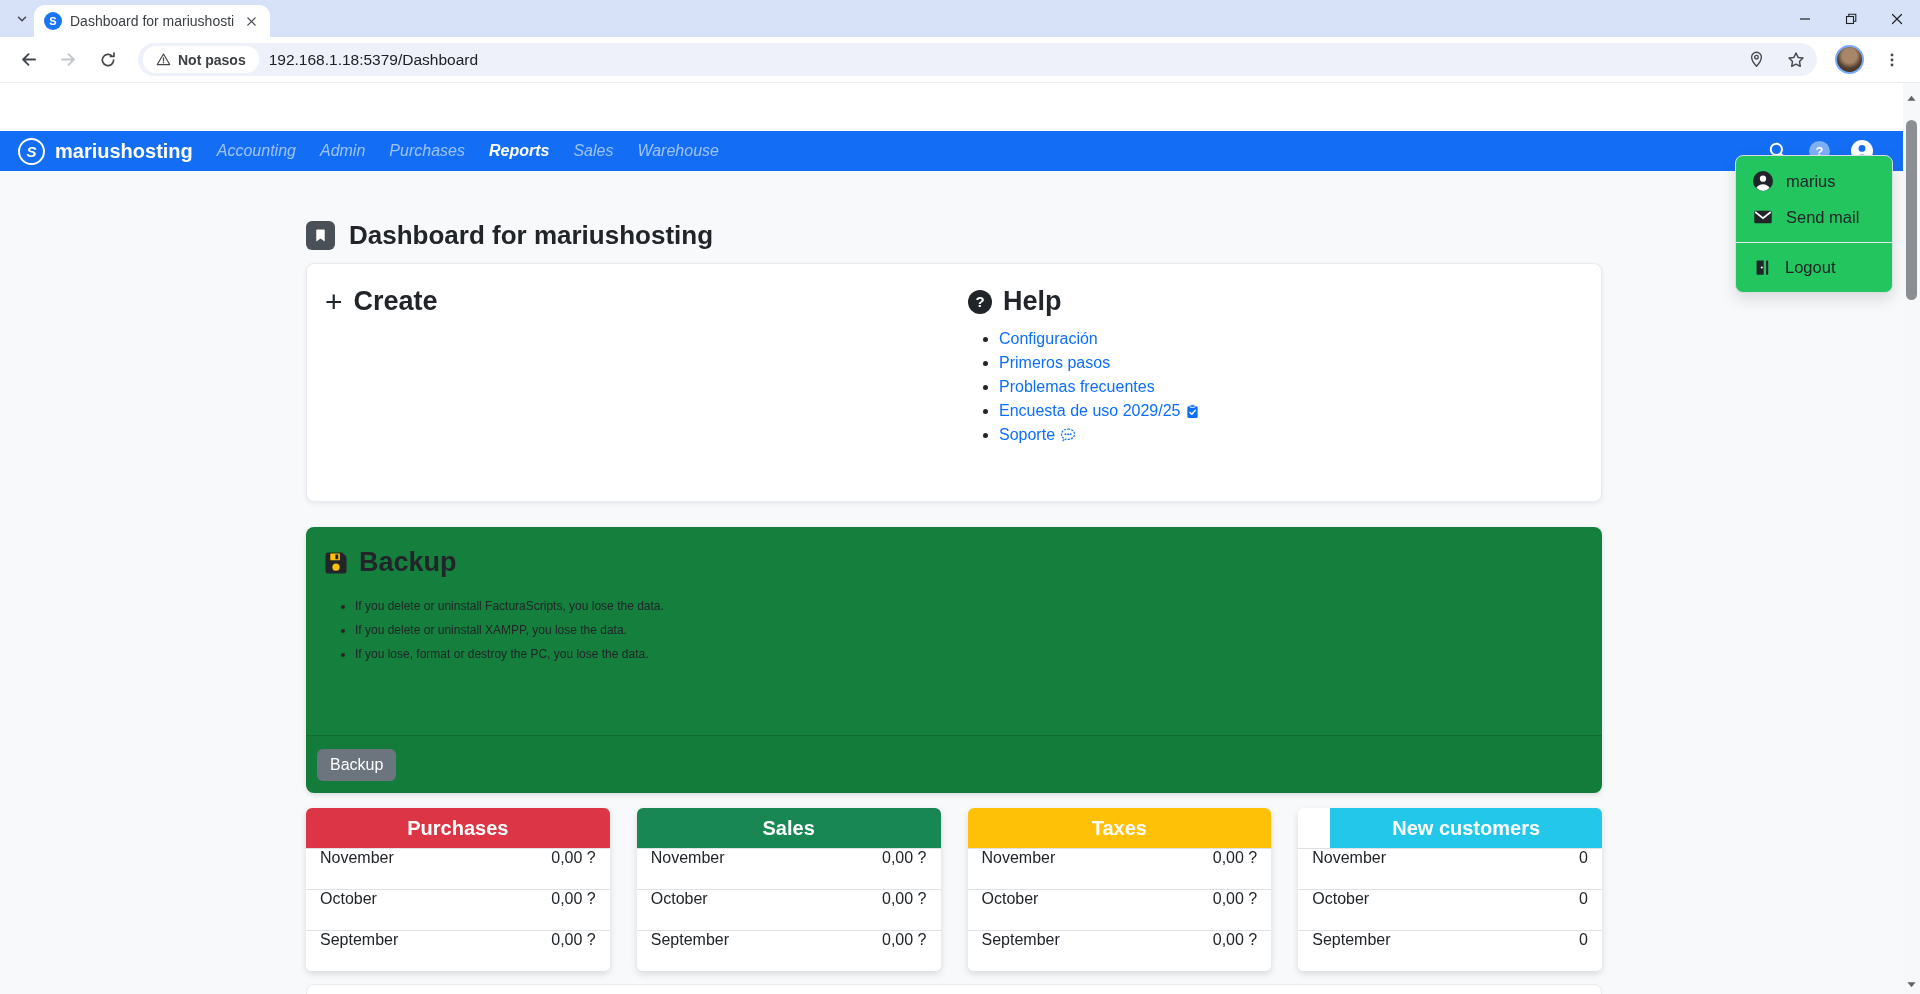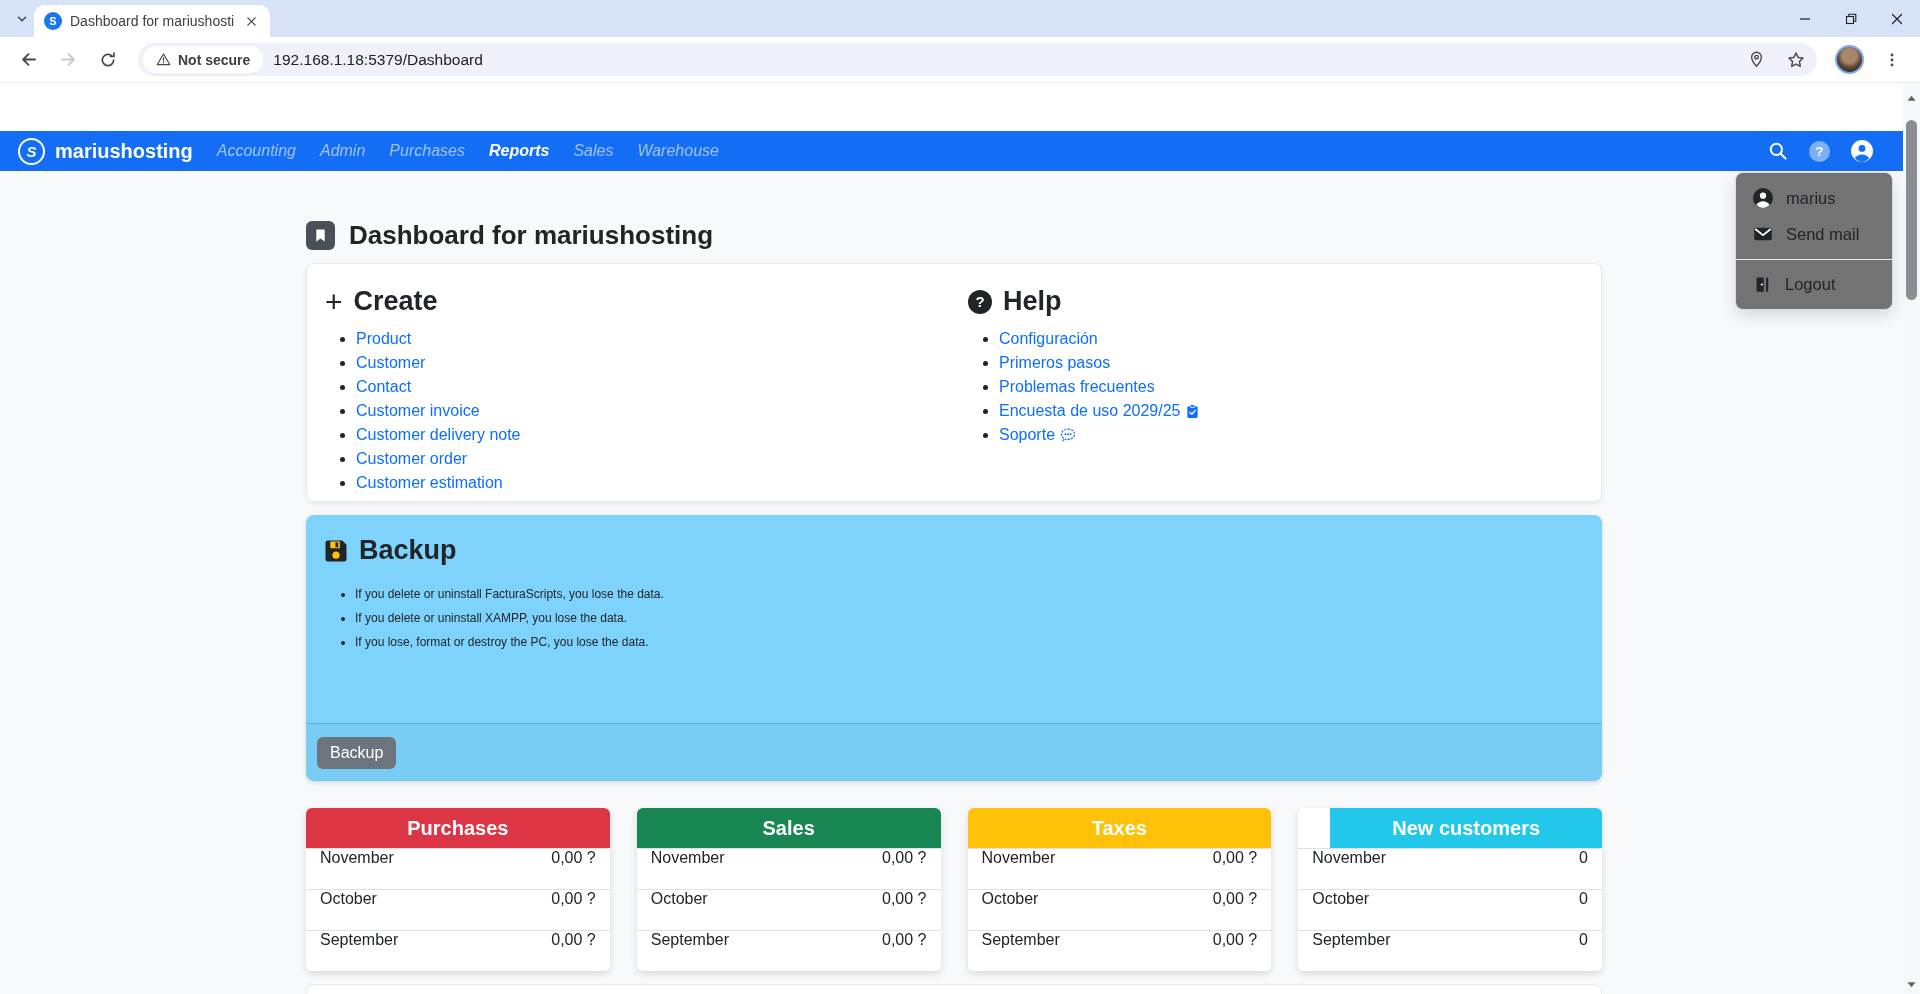--- a/index.html
+++ b/index.html
@@ -30,21 +30,21 @@
   .navbar { position:absolute; top:48px; left:0; width:100%; height:40px; background:#146ef5; display:flex; align-items:center; padding:0 18px; }
   .brand { display:flex; align-items:center; gap:10px; }
   .brand-logo { width:27px; height:27px; border:2.5px solid #fff; border-radius:50%; color:#fff; font-weight:bold; font-size:15px; font-style:italic; display:flex; align-items:center; justify-content:center; }
   .brand-name { color:#fff; font-size:20px; font-weight:bold; }
   .menu { display:flex; margin-left:12px;font-style:italic; }
   .menu a { display:block; padding:0 12px; line-height:40px; font-size:16px; color:rgba(255,255,255,.58); text-decoration:none; }
   .menu a.active { color:#fff; font-weight:600; }
   .nav-icons { margin-left:auto; display:flex; align-items:center; gap:21px; padding-right:12px; }
   .q-badge { width:21px; height:21px; border-radius:50%; background:rgba(255,255,255,.45); color:#fff; font-size:13px; font-weight:bold; display:flex; align-items:center; justify-content:center; }
 
-  .dropdown { position:absolute; top:89px; left:1735px; width:158px; background:#737373; border:1px solid #d9dde3; border-radius:8px; box-shadow:0 6px 16px rgba(0,0,0,.13); padding:7px 0; z-index:9; }
+  .dropdown { position:absolute; top:72px; left:1735px; width:158px; background:#22c55e; border:1px solid #d9dde3; border-radius:8px; box-shadow:0 6px 16px rgba(0,0,0,.13); padding:7px 0; z-index:9; }
   .dd-item { display:flex; align-items:center; gap:13px; padding:8px 17px; font-size:16.5px; color:#212529; cursor:default; }
   .dd-divider { border-top:1px solid #e9ecef; margin:7px 0; }
 
   .container { position:absolute; left:306px; width:1296px; }
 
   .title-row { top:137px; display:flex; align-items:center; gap:14px; }
   .title-icon { width:29px; height:29px; background:#495057; border-radius:6px; display:flex; align-items:center; justify-content:center; }
   .page-h1 { font-size:26px; font-weight:bold; color:#212529; }
 
   .card { background:#fff; border:1px solid #e7eaee; border-radius:8px; box-shadow:0 2px 5px rgba(0,0,0,.07); }
@@ -52,21 +52,21 @@
   .col-create { width:643px; flex:0 0 auto; }
   .col-help { flex:1; }
   .sec-head { display:flex; align-items:center; gap:11px; font-size:27px; font-weight:bold; color:#212529; }
   .plus-glyph { font-size:30px; font-weight:400; line-height:26px; }
   .q-circle { width:24px; height:24px; border-radius:50%; background:#212529; color:#fff; font-size:15px; font-weight:bold; display:flex; align-items:center; justify-content:center; }
   ul.links { margin:10px 0 0 0; padding-left:31px; list-style:disc; }
   ul.links li { font-size:16px; line-height:24px; color:#212529; }
   ul.links a { color:#0d6efd; text-decoration:none; }
   .li-ic { display:inline-block; vertical-align:-3px; margin-left:5px; }
 
-  .backup { top:432px; height:266px; background:#7dd3fc; border-radius:8px; box-shadow:0 2px 5px rgba(0,0,0,.12); position:absolute; color:#212529; }
+  .backup { top:444px; height:266px; background:#15803d; border-radius:8px; box-shadow:0 2px 5px rgba(0,0,0,.12); position:absolute; color:#212529; }
   .backup-body { padding:20px 20px 0 18px; }
   .backup-head { display:flex; align-items:center; gap:11px; font-size:27px; font-weight:bold; }
   .backup-body p { margin-top:12px; font-size:16px; line-height:24px; }
   .backup-body ul { margin:16px 0 0 0; padding-left:31px; font-size:12px; line-height:24px; }
   .backup-footer { position:absolute; left:0; right:0; bottom:0; height:58px; border-top:1px solid rgba(0,0,0,.14); background:rgba(0,0,0,.03); border-radius:0 0 8px 8px; display:flex; align-items:center; padding:0 11px; }
   .backup-btn { background:#6c757d; color:#fff; font-size:16px; font-family:inherit; padding:7px 13px; border:none; border-radius:6px; cursor:pointer; }
 
   .stats { top:725px; display:grid; grid-template-columns:repeat(4,1fr); gap:27px; }
   .scard { background:#fff; border-radius:6px; overflow:hidden; box-shadow:0 3px 7px rgba(0,0,0,.13); }
   .scard-head { height:40px; display:flex; align-items:center; justify-content:center; color:#fff; font-size:20px; font-weight:bold; }
@@ -139,21 +139,21 @@
         <path d="M13.3 1.8v3.1h-3.1" fill="none" stroke="#45494e" stroke-width="1.5" stroke-linecap="round" stroke-linejoin="round"></path>
       </svg>
   </div>
   <div class="addr">
     <span class="chip">
       <svg width="15" height="15" viewBox="0 0 16 16">
           <path d="M8 2.2L14.6 13.4H1.4z" fill="none" stroke="#45494e" stroke-width="1.3" stroke-linejoin="round"></path>
           <path d="M8 6.3v3.2" stroke="#45494e" stroke-width="1.3" stroke-linecap="round"></path>
           <circle cx="8" cy="11.4" r=".8" fill="#45494e"></circle>
         </svg>
-      <span class="chip-label">Not secure</span>
+      <span class="chip-label">Not pasos</span>
     </span>
     <span class="url">192.168.1.18:5379/Dashboard</span>
     <span class="nav-btn" style="width:30px;height:30px">
       <svg width="17" height="17" viewBox="0 0 16 16">
           <path d="M8 1.2a4.6 4.6 0 0 1 4.6 4.6C12.6 9.2 8 14.4 8 14.4S3.4 9.2 3.4 5.8A4.6 4.6 0 0 1 8 1.2z" fill="none" stroke="#45494e" stroke-width="1.3"></path>
           <circle cx="8" cy="5.8" r="1.7" fill="none" stroke="#45494e" stroke-width="1.3"></circle>
         </svg>
     </span>
     <span class="nav-btn" style="width:30px;height:30px">
       <svg width="18" height="18" viewBox="0 0 16 16">
@@ -240,29 +240,20 @@
     </span>
     <h1 class="page-h1">Dashboard for mariushosting</h1>
   </div>
 
   <div class="container card card1" style="position:absolute;">
     <div class="col-create">
       <div class="sec-head">
         <span class="plus-glyph">+</span>
         <span>Create</span>
       </div>
-      <ul class="links">
-        <li><a href="#">Product</a></li>
-        <li><a href="#">Customer</a></li>
-        <li><a href="#">Contact</a></li>
-        <li><a href="#">Customer invoice</a></li>
-        <li><a href="#">Customer delivery note</a></li>
-        <li><a href="#">Customer order</a></li>
-        <li><a href="#">Customer estimation</a></li>
-      </ul>
     </div>
     <div class="col-help">
       <div class="sec-head">
         <span class="q-circle">?</span>
         <span>Help</span>
       </div>
       <ul class="links">
         <li><a href="#">Configuración</a></li>
         <li><a href="#">Primeros pasos</a></li>
         <li><a href="#">Problemas frecuentes</a></li>

